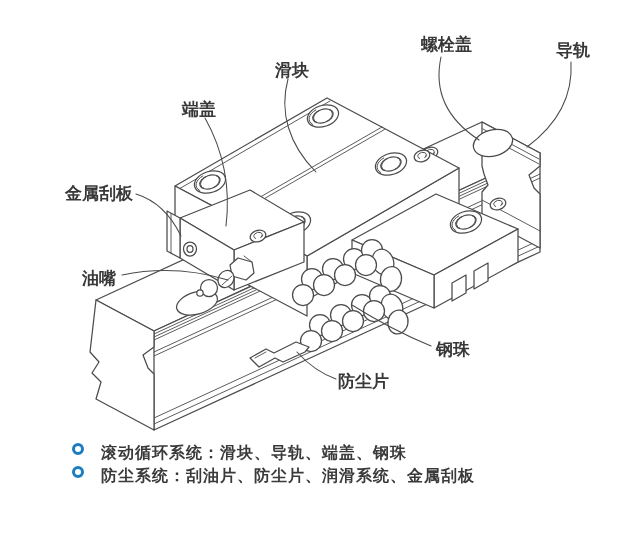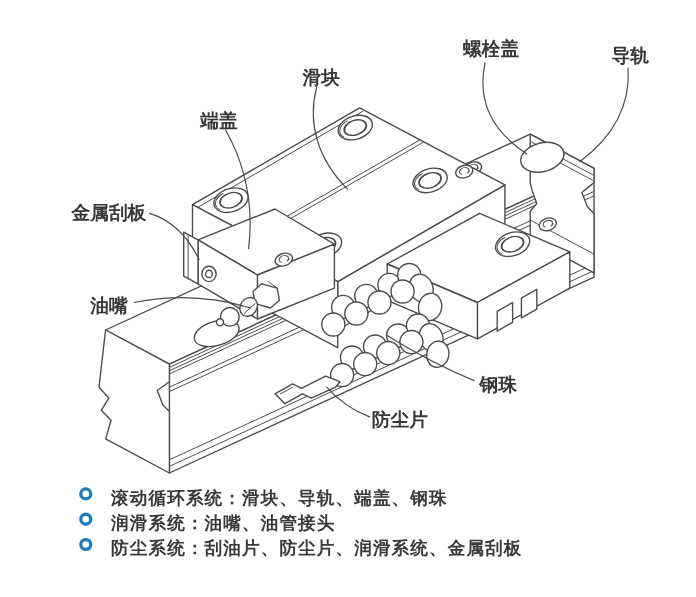--- a/index.html
+++ b/index.html
@@ -178,21 +178,17 @@
   </g>
 </svg>
 
   <div class="legend">
     <div class="legend-row">
       <span class="ring"></span>
       <span class="legend-text">滚动循环系统：滑块、导轨、端盖、钢珠</span>
     </div>
     <div class="legend-row">
       <span class="ring"></span>
-      <span class="legend-text">润滑系统：油嘴、油管接头</span>
-    </div>
-    <div class="legend-row">
-      <span class="ring"></span>
       <span class="legend-text">防尘系统：刮油片、防尘片、润滑系统、金属刮板</span>
     </div>
   </div>
 
 </div>
 
 </body></html>

